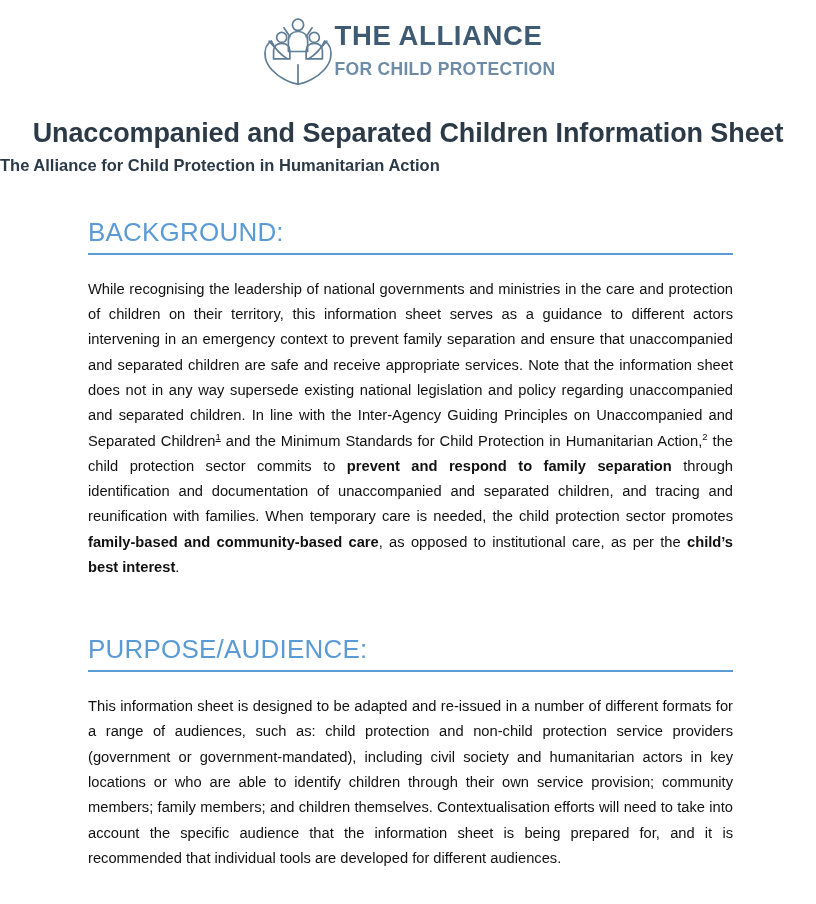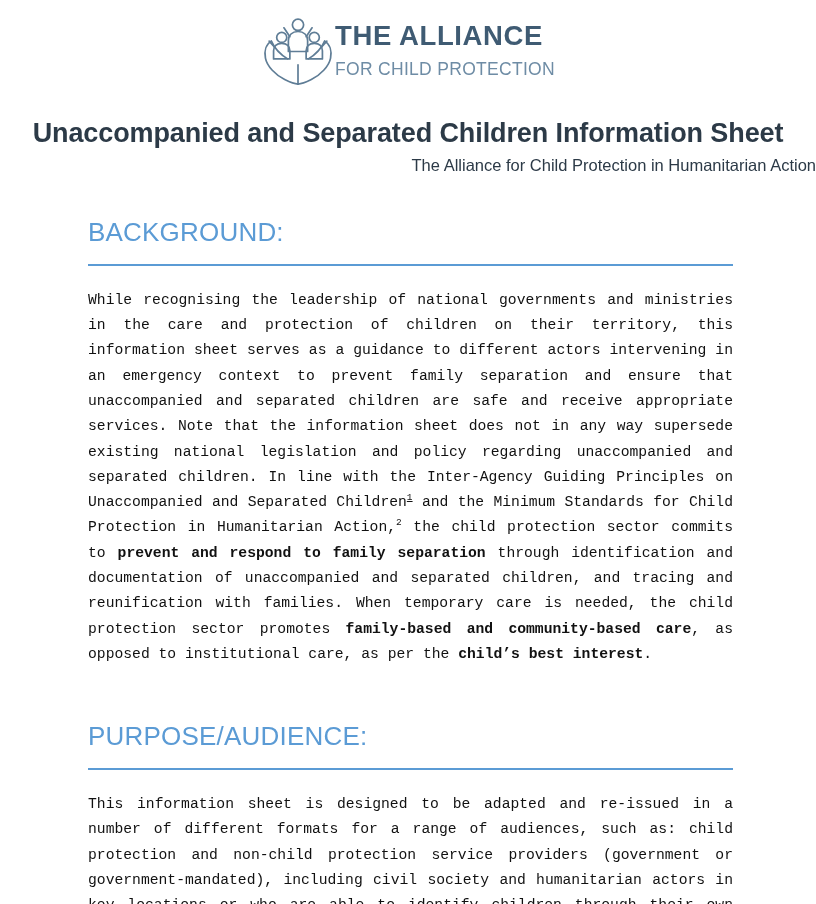--- a/index.html
+++ b/index.html
@@ -47,42 +47,42 @@
   .logo-line1 {
     font-family: "Liberation Sans", sans-serif;
     font-weight: bold;
     font-size: 27.5px;
     letter-spacing: 0.6px;
     color: #3f5b73;
     white-space: nowrap;
   }
   .logo-line2, .logo-line3 {
     font-family: "Liberation Sans", sans-serif;
-    font-weight: normal;
+    font-weight: bold;
     font-size: 17.5px;
     letter-spacing: 0.3px;
     color: #6e8ca5;
     white-space: nowrap;
     margin-top: 11px;
   }
 
   
   .doc-title {
     text-align: center;
     font-family: "Liberation Sans", sans-serif;
     font-weight: bold;
     font-size: 27px;
     color: #2c3a47;
     margin-top: 30px;
     letter-spacing: -0.1px;
   }
   .doc-subtitle {
-    text-align: right;
+    text-align: left;
     font-family: "Liberation Sans", sans-serif;
-    font-weight: normal;
+    font-weight: bold;
     font-size: 16.5px;
     color: #2c3a47;
     margin-top: 7px;
   }
   .doc-date {
     text-align: center;
     font-family: "Liberation Sans", sans-serif;
     font-weight: bold;
     font-size: 14.5px;
     color: #2c3a47;
@@ -95,27 +95,27 @@
     margin-right: 83px;
     width: 645px;
   }
 
   .section-heading {
     font-family: "Liberation Sans", sans-serif;
     font-weight: normal;
     font-size: 26px;
     color: #5b9bd5;
     letter-spacing: 0.2px;
-    padding-bottom: 16px;
+    padding-bottom: 5px;
     border-bottom: 2.2px solid #5b9bd5;
     line-height: 1.15;
   }
 
   .section-body {
-    font-family: Liberation Mono, monospace;
+    font-family: Liberation Sans, sans-serif;
     font-size: 14.7px;
     line-height: 1.72;
     color: #111111;
     text-align: justify;
     text-justify: inter-word;
     hyphens: none;
   }
 
   .sec-background { margin-top: 43px; }
   .sec-background .section-body { margin-top: 22px; }

